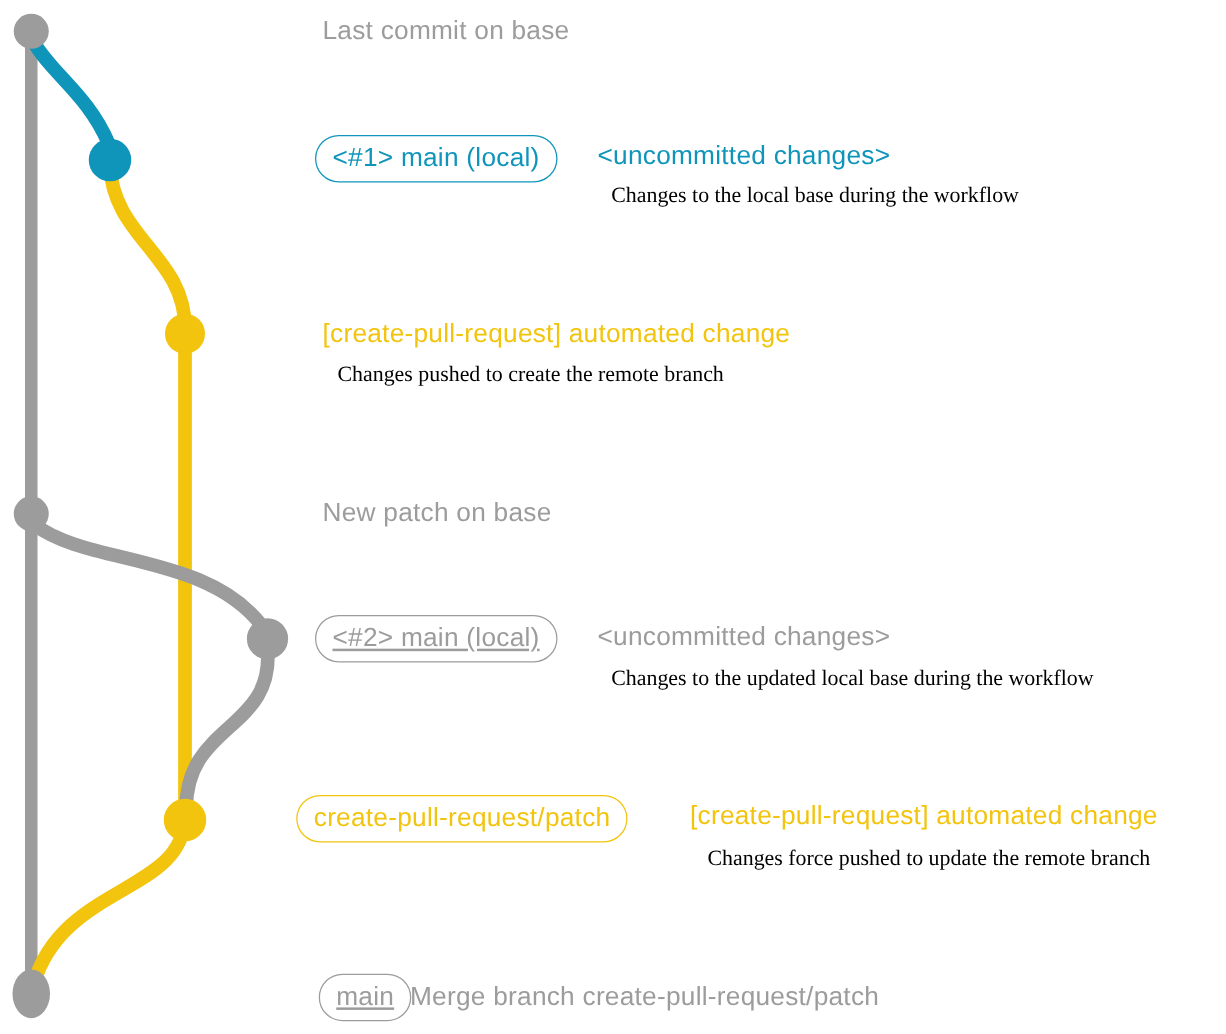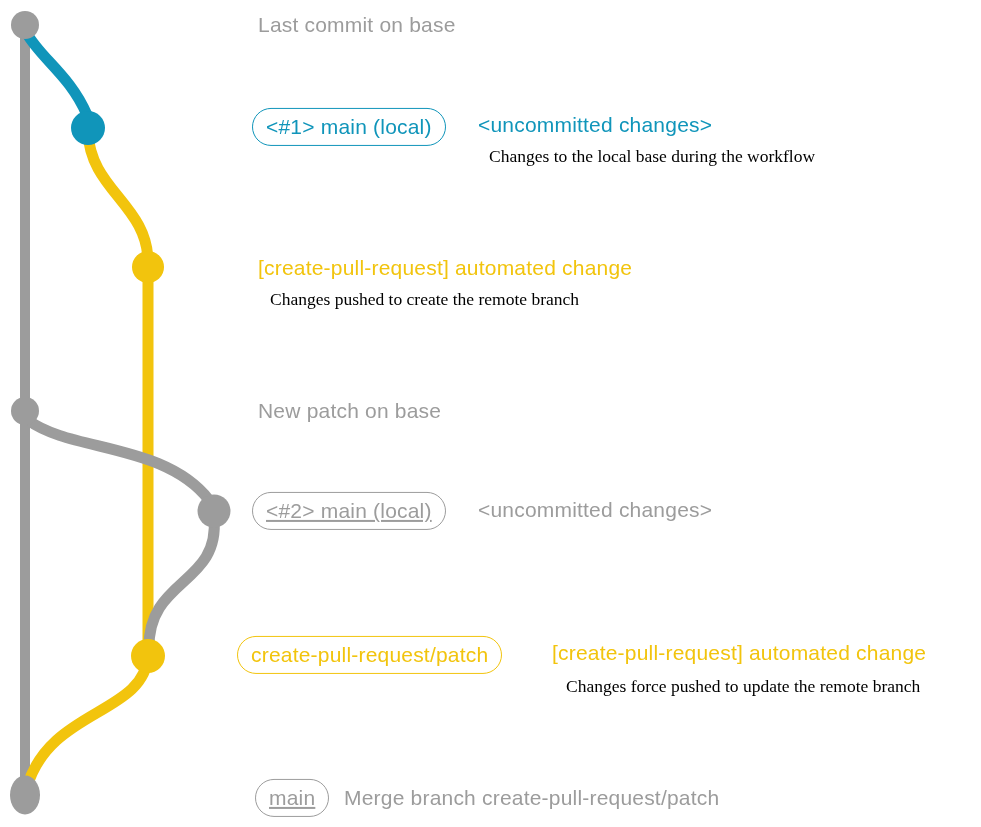--- a/index.html
+++ b/index.html
@@ -84,21 +84,22 @@
   <div class="label t-sans c-blue" style="left:478px;top:125px;">&lt;uncommitted changes&gt;</div>
   <div class="label t-serif" style="left:489px;top:156px;">Changes to the local base during the workflow</div>
 
   <div class="label t-sans c-yellow" style="left:258px;top:268px;">[create-pull-request] automated change</div>
   <div class="label t-serif" style="left:270px;top:299px;">Changes pushed to create the remote branch</div>
 
   <div class="label t-sans c-gray" style="left:258px;top:411px;">New patch on base</div>
 
   <span class="label badge b-gray t-sans c-gray" style="left:252px;top:511px;">&lt;#2&gt; main (local)</span>
   <div class="label t-sans c-gray" style="left:478px;top:510px;">&lt;uncommitted changes&gt;</div>
+  <div class="label t-serif" style="left:489px;top:542px;">Changes to the updated local base during the workflow</div>
 
   <span class="label badge b-yellow t-sans c-yellow" style="left:237px;top:655px;">create-pull-request/patch</span>
   <div class="label t-sans c-yellow" style="left:552px;top:653px;">[create-pull-request] automated change</div>
   <div class="label t-serif" style="left:566px;top:686px;">Changes force pushed to update the remote branch</div>
 
   <span class="label badge b-gray t-sans c-gray" style="left:255px;top:798px;">main</span>
-  <div class="label t-sans c-gray" style="left:344px;top:798px;">Merge branch create-pull-request/patch</div>
+  <div class="label t-sans c-gray" style="left:328px;top:798px;">Merge branch create-pull-request/patch</div>
 
 </div>
 
 </body></html>

